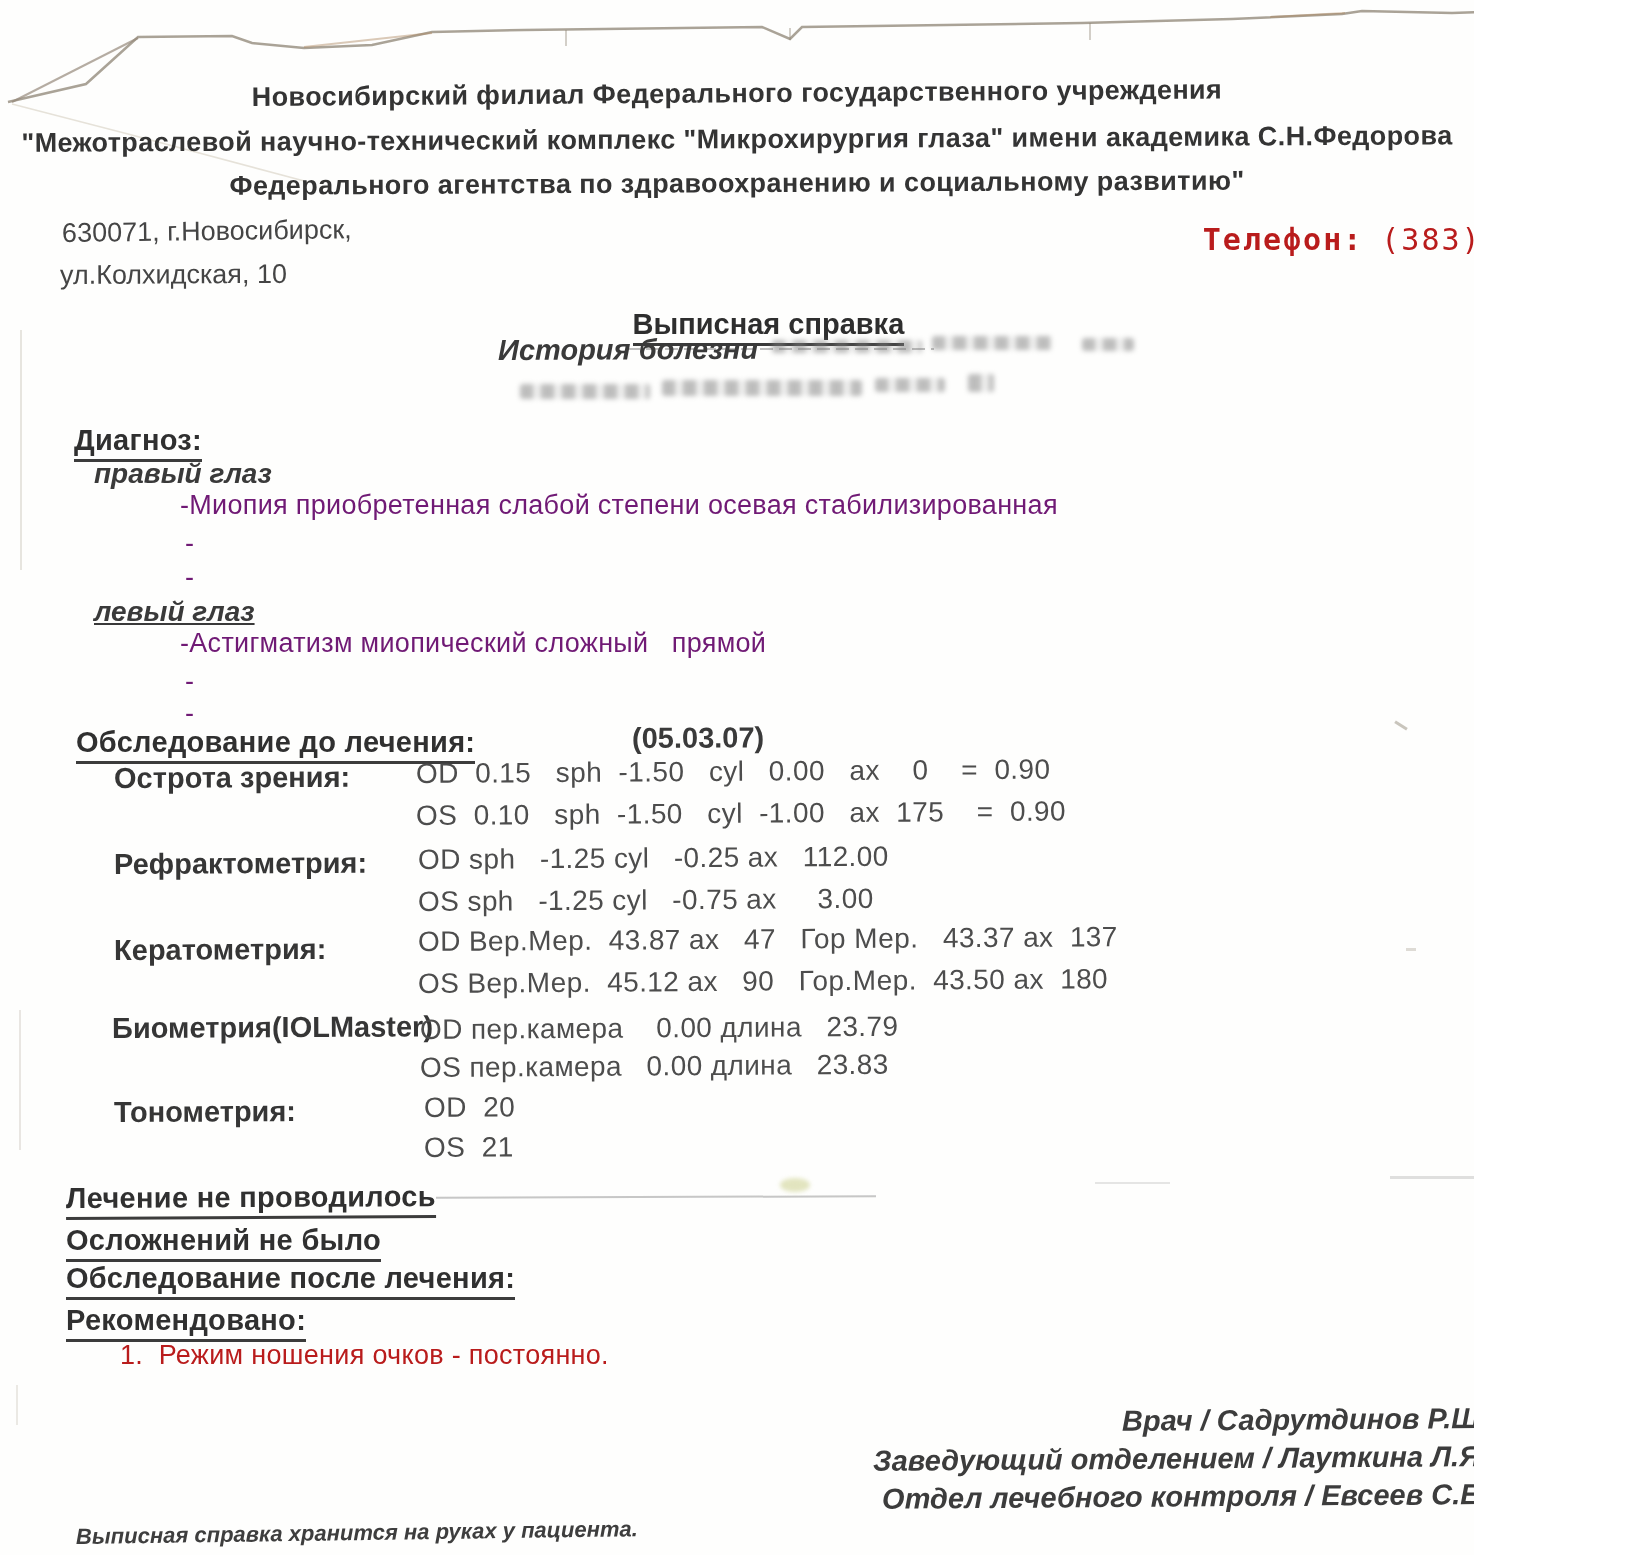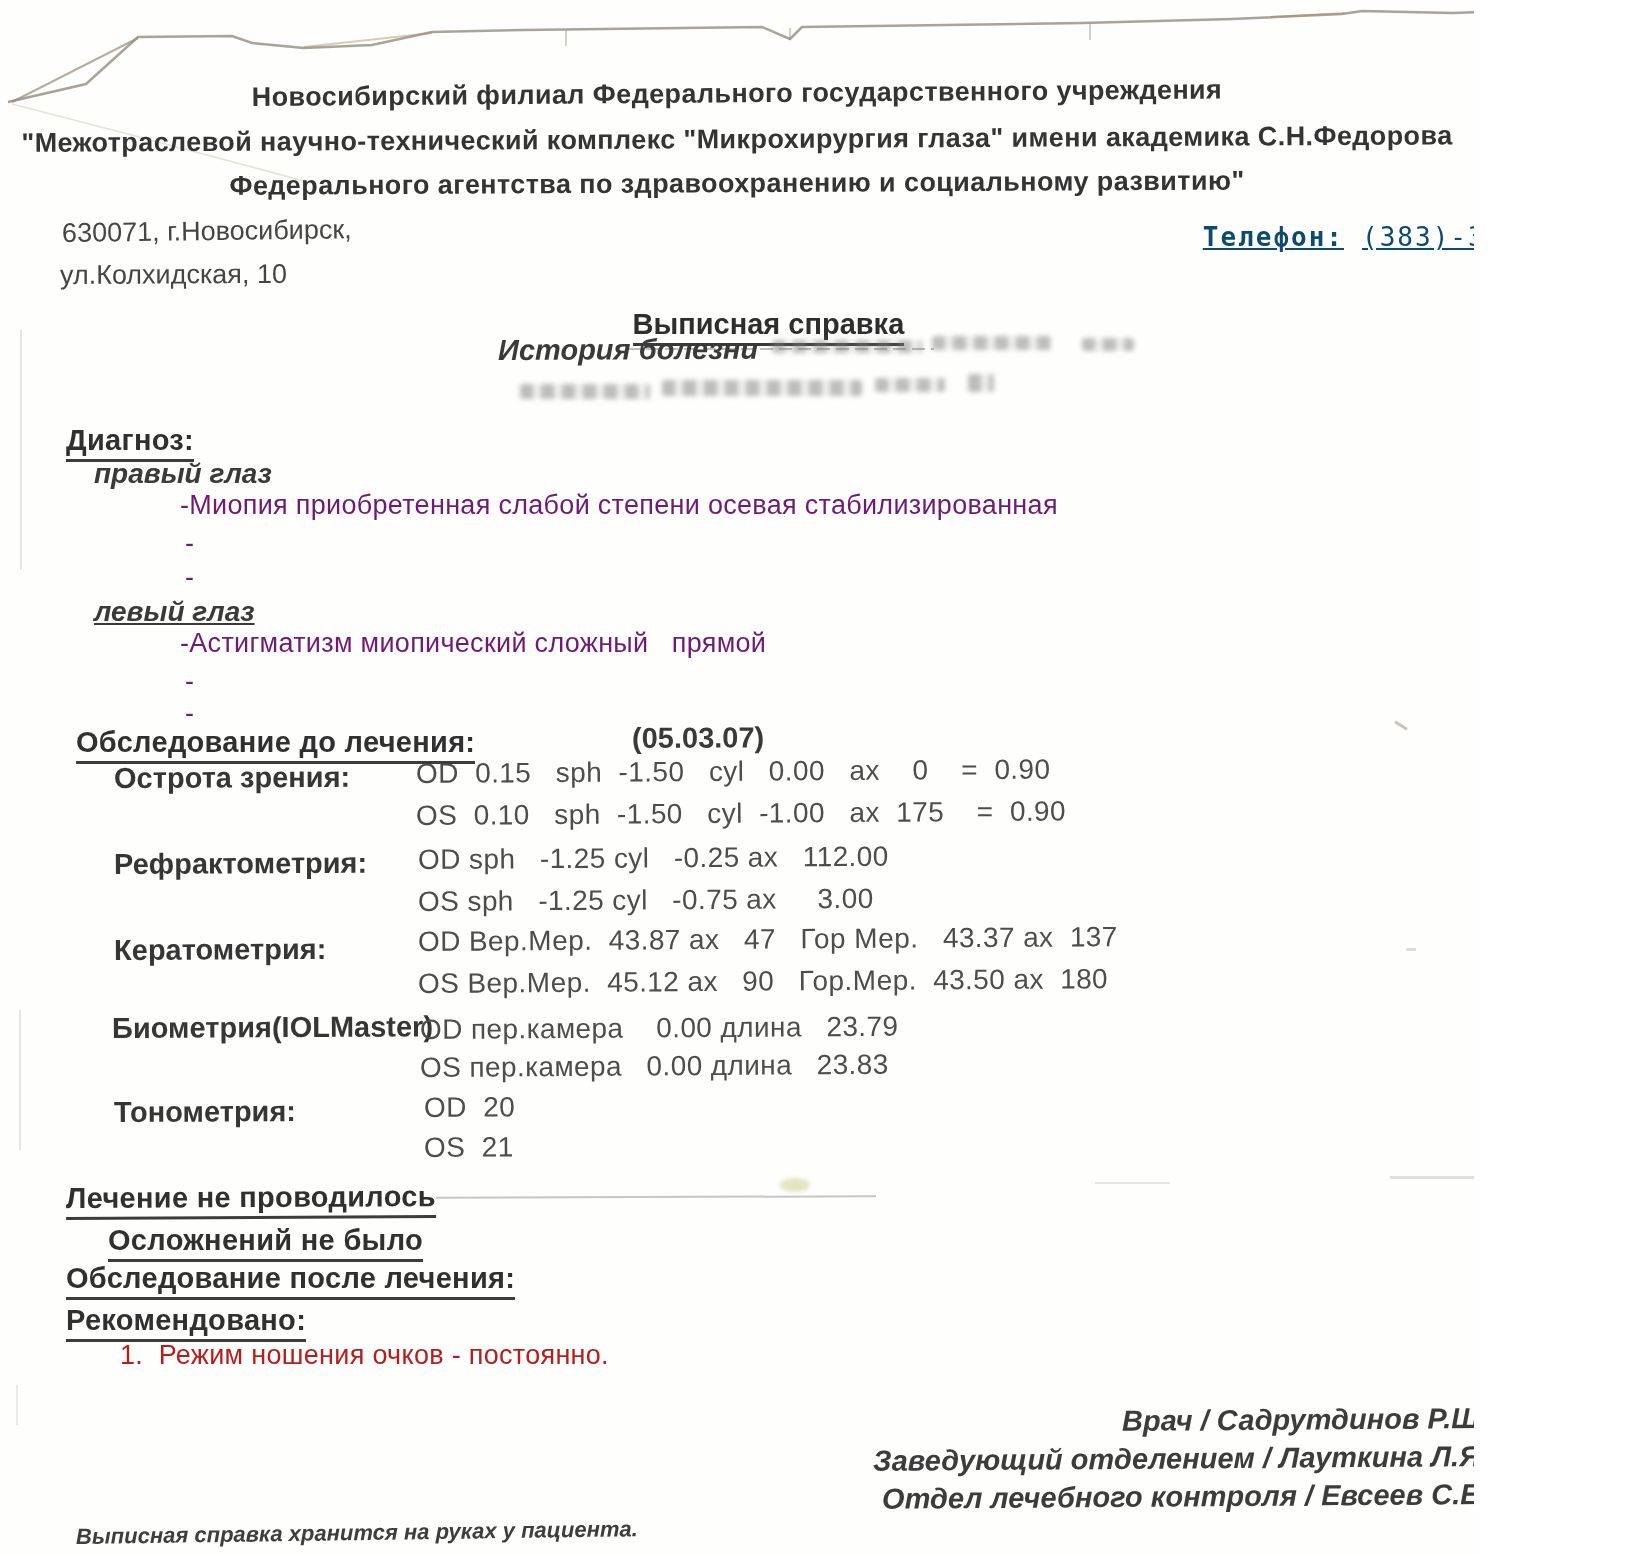--- a/index.html
+++ b/index.html
@@ -7,21 +7,21 @@
     position:relative; width:1474px; height:1555px;
     background:#fefefdff; overflow:hidden;
     font-family:"Liberation Sans", sans-serif;
     color:#3f3f3f;
   }
   .t { position:absolute; white-space:pre; }
   .b { font-weight:bold; }
   .u { border-bottom:3px solid #3c3c3c; padding-bottom:2px; }
   .hdr { left:0; right:0; text-align:center; font-weight:bold; font-size:27px; color:#343434; letter-spacing:.4px; }
   .addr { font-size:27px; color:#454545; }
-  .mono { font-family:"DejaVu Sans Mono", monospace; font-size:26px; color:#0c4a6e; letter-spacing:2px;text-decoration:underline; }
+  .mono { font-family:"DejaVu Sans Mono", monospace; font-size:30px; color:#b91c1c; letter-spacing:2px; }
   .titlewrap { left:0; right:0; text-align:center; }
   .title { display:inline-block; position:relative; font-weight:bold; font-size:29px; color:#2e2e2e; border-bottom:3px solid #3a3a3a; padding-bottom:2px; }
   .title::after { content:""; position:absolute; left:-6px; right:-30px; bottom:-7px; height:2px;
     background:repeating-linear-gradient(90deg,#8a8a8a 0 13px, transparent 13px 19px); opacity:.55; }
   .hist { font-weight:bold; font-style:italic; font-size:29px; color:#3a3a3a; }
   .sec { font-size:29px; font-weight:bold; color:#303030; letter-spacing:.3px; }
   .sec.u { border-bottom-width:3px; }
   .eye { font-weight:bold; font-style:italic; font-size:28px; color:#3a3a3a; }
   .ditem { font-size:27px; color:#701a75; letter-spacing:.3px; }
   .lbl { font-size:29px; font-weight:bold; color:#363636; transform:rotate(-.3deg); transform-origin:left center; }
@@ -80,21 +80,21 @@
     <span class="blob" style="left:160px; top:4px; width:120px; height:14px;"></span>
     <span class="blob" style="left:310px; top:6px; width:52px; height:13px;"></span>
   </div>
   <div class="smudge" style="left:520px; top:374px; width:480px; height:36px;">
     <span class="blob" style="left:0; top:10px; width:130px; height:15px;"></span>
     <span class="blob" style="left:142px; top:6px; width:200px; height:16px;"></span>
     <span class="blob" style="left:355px; top:4px; width:70px; height:14px;"></span>
     <span class="blob" style="left:448px; top:0; width:26px; height:18px;"></span>
   </div>
 
-  <div class="t sec u" style="left:66px; top:424px;">Диагноз:</div>
+  <div class="t sec u" style="left:74px; top:424px;">Диагноз:</div>
   <div class="t eye" style="left:94px; top:458px;">правый глаз</div>
   <div class="t ditem" style="left:180px; top:490px;">-Миопия приобретенная слабой степени осевая стабилизированная</div>
   <div class="t ditem" style="left:185px; top:528px;">-</div>
   <div class="t ditem" style="left:185px; top:562px;">-</div>
   <div class="t eye" style="left:94px; top:596px;text-decoration:underline;">левый глаз</div>
   <div class="t ditem" style="left:180px; top:628px;">-Астигматизм миопический сложный   прямой</div>
   <div class="t ditem" style="left:185px; top:666px;">-</div>
   <div class="t ditem" style="left:185px; top:698px;">-</div>
 
   <div class="t sec u" style="left:76px; top:726px;">Обследование до лечения:</div>
@@ -114,21 +114,21 @@
 
   <div class="t lbl" style="left:112px; top:1012px;">Биометрия(IOLMaster)</div>
   <div class="t val" style="left:420px; top:1014px;">OD пер.камера    0.00 длина   23.79</div>
   <div class="t val" style="left:420px; top:1052px;">OS пер.камера   0.00 длина   23.83</div>
 
   <div class="t lbl" style="left:114px; top:1096px;">Тонометрия:</div>
   <div class="t val" style="left:424px; top:1092px;">OD  20</div>
   <div class="t val" style="left:424px; top:1132px;">OS  21</div>
 
   <div class="t sec u r2" style="left:66px; top:1182px;">Лечение не проводилось</div>
-  <div class="t sec u" style="left:66px; top:1224px;margin-left:42px;">Осложнений не было</div>
+  <div class="t sec u" style="left:66px; top:1224px;">Осложнений не было</div>
   <div class="t sec u" style="left:66px; top:1262px;">Обследование после лечения:</div>
   <div class="t sec u" style="left:66px; top:1304px;">Рекомендовано:</div>
 
   <div class="t rec" style="left:120px; top:1340px;">1.  Режим ношения очков - постоянно.</div>
 
   <div class="t sig" style="top:1402px;">Врач / Садрутдинов Р.Ш.</div>
   <div class="t sig" style="top:1440px;">Заведующий отделением / Лауткина Л.Я.</div>
   <div class="t sig" style="top:1478px;">Отдел лечебного контроля / Евсеев С.Е.</div>
 
   <div class="t footer" style="left:76px; top:1524px;">Выписная справка хранится на руках у пациента.</div>

